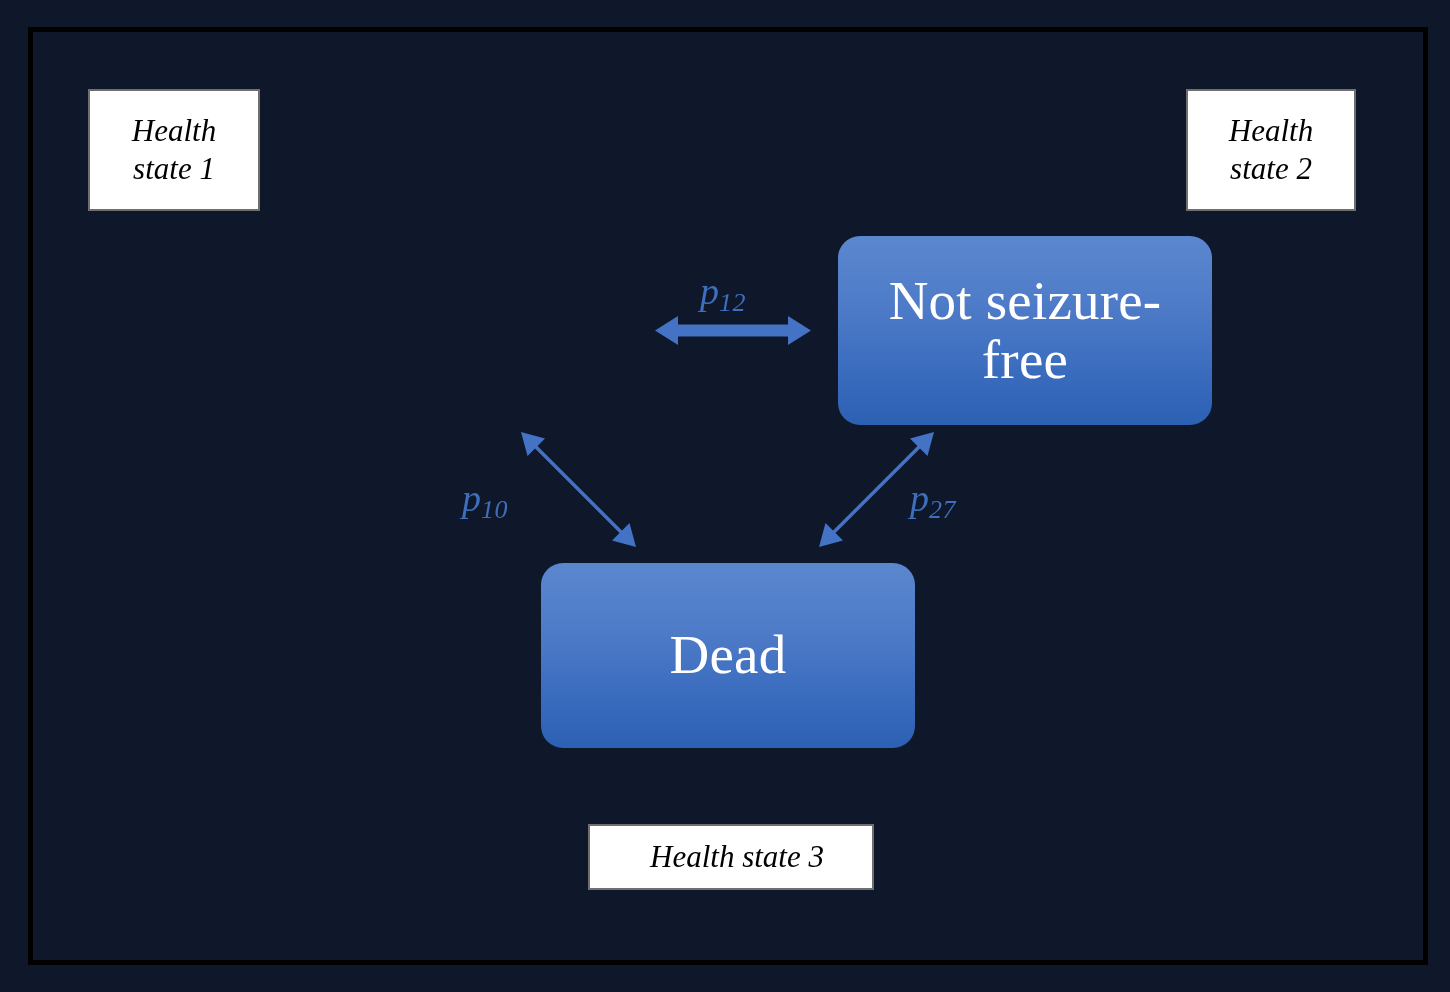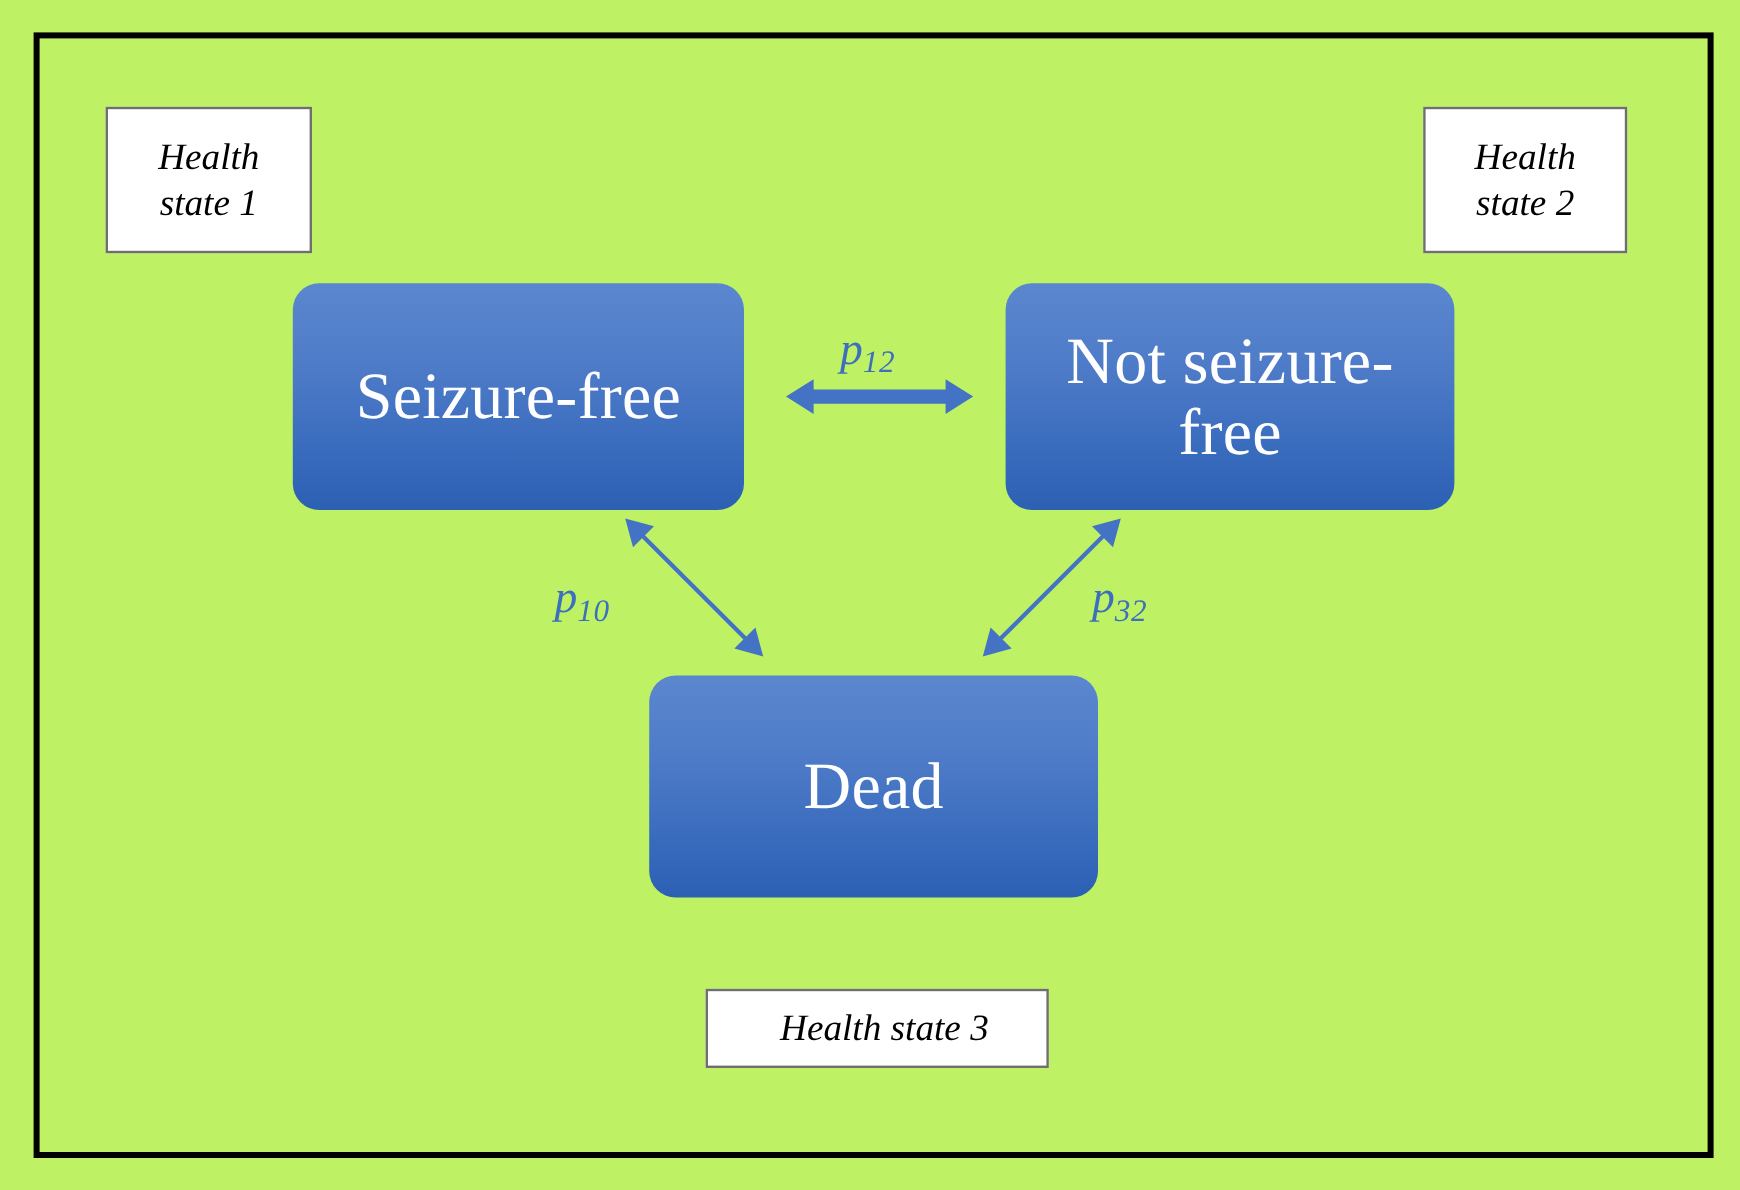--- a/index.html
+++ b/index.html
@@ -7,21 +7,21 @@
     padding: 0;
     background: #ffffff;
   }
   body {
     font-family: "Liberation Serif", "DejaVu Serif", serif;
   }
   #canvas {
     position: relative;
     width: 1450px;
     height: 992px;
-    background: #bef264;
+    background: #0f172a;
     overflow: hidden;
     text-decoration: underline;
   }
 
   
   .outer-frame {
     position: absolute;
     left: 28px;
     top: 27px;
     width: 1400px;
@@ -157,23 +157,20 @@
 
   <div class="caption-box" id="caption-state-2">
     <span class="cap-text">Health
 state 2</span>
   </div>
 
   <div class="caption-box" id="caption-state-3">
     <span class="cap-text">Health state 3</span>
   </div>
 
-  <div class="state-box" id="box-seizure-free">
-    <span class="label">Seizure-free</span>
-  </div>
 
   <div class="state-box" id="box-not-seizure-free">
     <span class="label">Not seizure-free</span>
   </div>
 
   <div class="state-box" id="box-dead">
     <span class="label">Dead</span>
   </div>
 
   <svg id="arrow-layer" viewBox="0 0 1450 992">
@@ -193,16 +190,16 @@
 
   <div class="prob-label" id="prob-12">
     <span>p</span><span class="sub">12</span>
   </div>
 
   <div class="prob-label" id="prob-13">
     <span>p</span><span class="sub">10</span>
   </div>
 
   <div class="prob-label" id="prob-23">
-    <span>p</span><span class="sub">32</span>
+    <span>p</span><span class="sub">27</span>
   </div>
 
 </div>
 
 </body></html>

